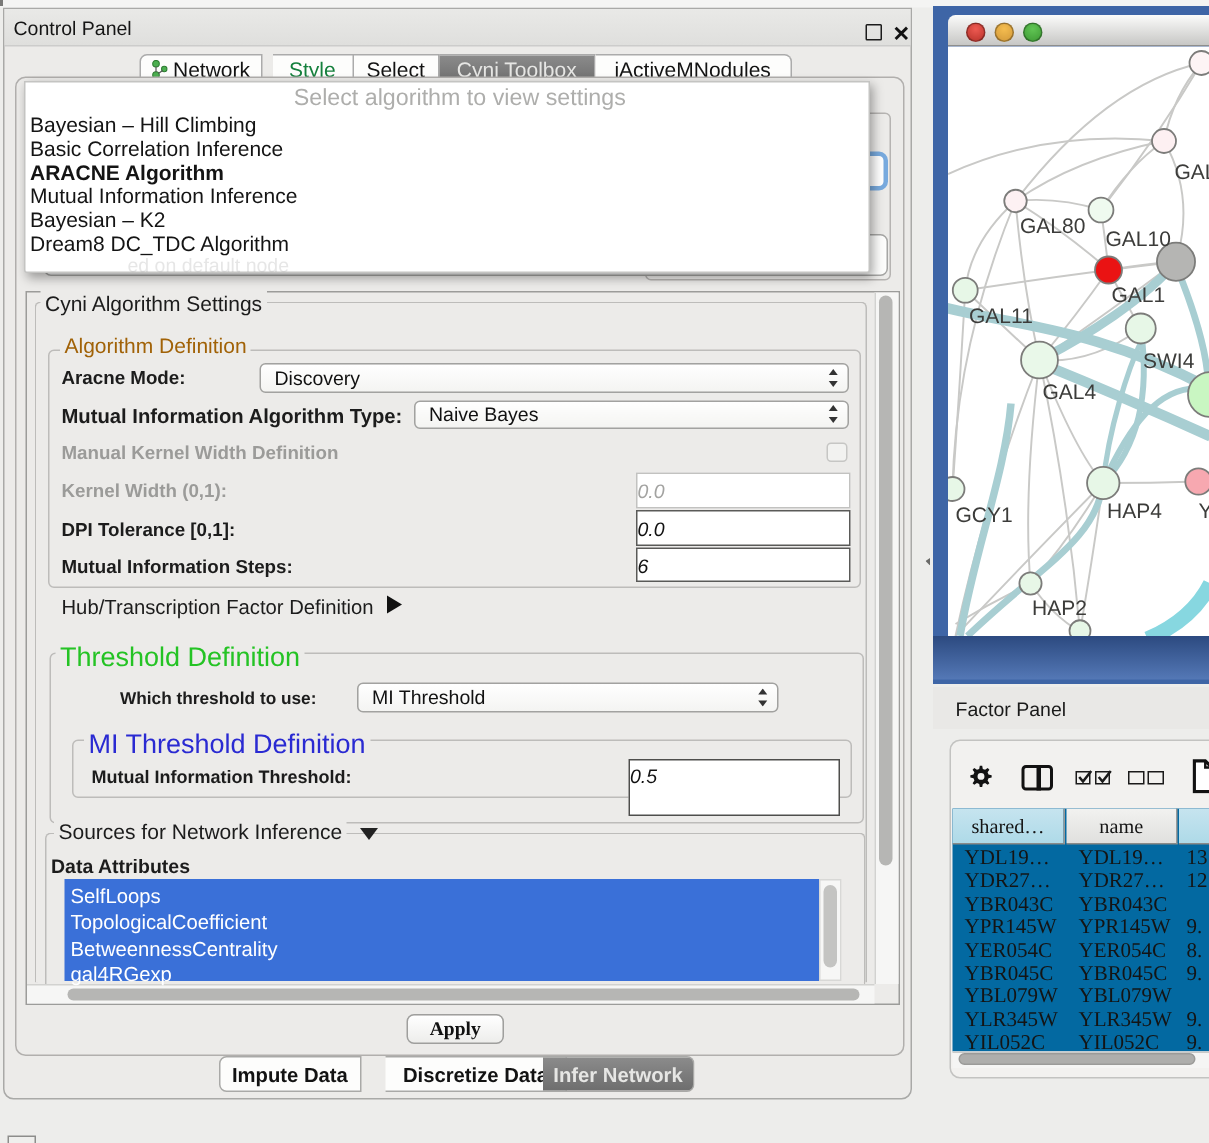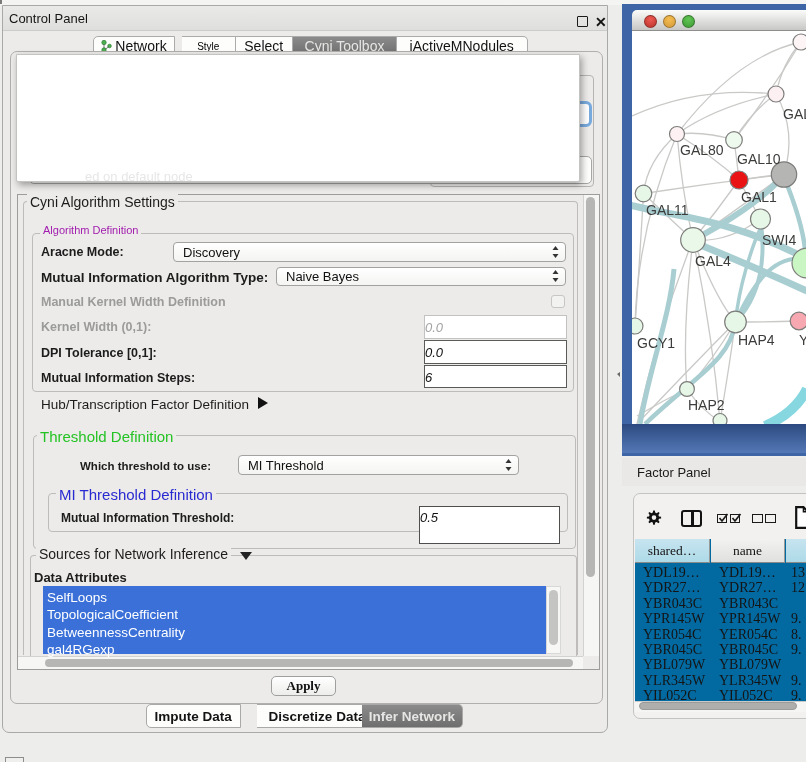--- a/index.html
+++ b/index.html
@@ -2,21 +2,21 @@
 <html><head>
 <meta charset="utf-8">
 <style>
   * { margin:0; padding:0; box-sizing:border-box; }
   html,body { width:806px; height:762px; overflow:hidden; }
   body { background:#ededeb; font-family:"Liberation Sans", sans-serif; position:relative; }
   .abs { position:absolute; }
   .lbl { position:absolute; font-size:12.5px; font-weight:bold; color:#1c1c1c; white-space:nowrap; }
   .dis { color:#9b9b99; }
   .gbox { position:absolute; border:1px solid #bdbcba; border-radius:4px; }
-  .gtitle { position:absolute; font-size:15px; color:#1c1c1c; background:#ecebe9; padding:0 3px; white-space:nowrap; }
+  .gtitle { position:absolute; font-size:18px; color:#1c1c1c; background:#ecebe9; padding:0 3px; white-space:nowrap; }
   .combo { position:absolute; background:linear-gradient(#ffffff,#f4f4f2); border:1px solid #a2a2a0; border-radius:4px; font-size:13px; color:#111; }
   .combo .tx { position:absolute; left:9px; top:50%; transform:translateY(-50%); white-space:nowrap;}
   .tfield { position:absolute; background:#fff; font-size:13px; color:#111; text-align:left;font-style:italic; }
   .arrows { position:absolute; right:6px; top:50%; transform:translateY(-50%); width:7px; height:12px; }
 </style>
 </head>
 <body>
 
 <div class="abs" id="win" style="left:2px; top:5px; width:606px; height:728px; background:#ecebe9; border:1px solid #a9a9a7; border-radius:0 0 7px 7px;"></div>
 <div class="abs" style="left:3px; top:6px; width:604px; height:25px; background:linear-gradient(#e9e9e7,#dfdfdd); border-bottom:1px solid #cccccb;"></div>
@@ -26,49 +26,58 @@
 <div class="abs" style="left:0; top:0; width:806px; height:5px; background:#f4f4f3;"></div>
 <div class="abs" style="left:0; top:0; width:2px; height:4px; background:#7a7a78;"></div>
 
 <div class="abs" id="toptabs">
     <div style="position:absolute; top:36px; height:20px; left:93px; width:82px;border:1px solid #ababab; border-left-width:1px;border-radius:5px 0 0 5px;background:#fdfdfc; color:#131313;font-size:14px; text-align:center; line-height:19px; white-space:nowrap;"><svg width="11" height="13" style="vertical-align:-2px; margin-right:3px;" viewBox="0 0 11 13">
         <circle cx="3" cy="2.5" r="2.2" fill="#4caf50" stroke="#2e7d32" stroke-width="0.7"></circle>
         <circle cx="3" cy="10" r="2.2" fill="#4caf50" stroke="#2e7d32" stroke-width="0.7"></circle>
         <circle cx="8.5" cy="6" r="1.8" fill="#4caf50" stroke="#2e7d32" stroke-width="0.7"></circle>
         <path d="M3 4.5 L3 8 M4.5 9 L7.5 7" stroke="#555" stroke-width="0.8" fill="none"></path>
       </svg>Network</div>
-    <div style="position:absolute; top:36px; height:20px; left:182px; width:53.5px;border:1px solid #ababab; border-left-width:0px;background:#fdfdfc; color:#000000;font-size:10px; text-align:center; line-height:19px; white-space:nowrap;">Style</div>
+    <div style="position:absolute; top:36px; height:20px; left:182px; width:53.5px;border:1px solid #ababab; border-left-width:0px;background:#fdfdfc; color:#15803d;font-size:14px; text-align:center; line-height:19px; white-space:nowrap;">Style</div>
     <div style="position:absolute; top:36px; height:20px; left:235.5px; width:57.5px;border:1px solid #ababab; border-left-width:0px;background:#fdfdfc; color:#131313;font-size:14px; text-align:center; line-height:19px; white-space:nowrap;">Select</div>
     <div style="position:absolute; top:36px; height:20px; left:293px; width:104px;border:1px solid #ababab; border-left-width:0px;background:linear-gradient(#8b8b8b,#6e6e6e); color:#e6e6e4;font-size:14px; text-align:center; line-height:19px; white-space:nowrap;">Cyni Toolbox</div>
     <div style="position:absolute; top:36px; height:20px; left:397px; width:130.5px;border:1px solid #ababab; border-left-width:0px;border-radius:0 5px 5px 0;background:#fdfdfc; color:#131313;font-size:14px; text-align:center; line-height:19px; white-space:nowrap;">jActiveMNodules</div>
   </div>
 
 <div class="abs" style="left:10px; top:51px; width:593px; height:653px; background:#ecebe9; border:1px solid #b1afad; border-radius:7px;"></div>
 
 <div class="abs" style="left:430px; top:75px; width:164px; height:112px; border:1px solid #b6b4b2; border-radius:4px;"></div>
 <div class="abs" style="left:560px; top:101px; width:32px; height:26px; background:#fff; border:3px solid #78aade; border-radius:6px;"></div>
 <div class="abs" style="left:29px; top:156px; width:563px; height:28px; background:#fdfdfc; border:1px solid #a6a6a4; border-radius:5px;"></div>
 
 <div class="abs" id="popup" style="left:16px; top:54px; width:564px; height:128px; background:#fff; border:1px solid #c4c4c2; box-shadow:2px 3px 7px rgba(0,0,0,0.35); border-radius:0 0 2px 2px;">
+  <div style="position:absolute; top:2px; width:100%; text-align:center; text-indent:17px; font-size:15.5px; color:#aeaeac;">Select algorithm to view settings</div>
+  <div style="position:absolute; left:3px; top:21px; font-size:14px; color:#141414; line-height:15.8px;">
+    Bayesian – Hill Climbing<br>
+    Basic Correlation Inference<br>
+    <b>ARACNE Algorithm</b><br>
+    Mutual Information Inference<br>
+    Bayesian – K2<br>
+    Dream8 DC_TDC Algorithm
+  </div>
 </div>
 <div class="abs" style="left:85px; top:169px; font-size:13px; color:rgba(155,155,155,0.25);">ed on default node</div>
 
 <div class="abs" style="left:17px; top:194px; width:583px; height:476px; background:#ecebe9; border:1px solid #9c9c9a;"></div>
 
 <div class="abs" style="left:583px; top:195px; width:16px; height:461px; background:#f6f6f5; border-left:1px solid #d2d2d0;"></div>
 <div class="abs" style="left:586px; top:197px; width:9px; height:380px; background:#b6b6b4; border-radius:5px;"></div>
 
 <div class="abs" style="left:18px; top:656px; width:565px; height:13px; background:#f6f6f5; border-top:1px solid #d2d2d0;"></div>
 <div class="abs" style="left:45px; top:659px; width:528px; height:8px; background:#b6b6b4; border-radius:4px;"></div>
 
 <div class="gbox" style="left:23px; top:201px; width:555px; height:454px; border-radius:4px 4px 0 0; border-bottom:none;"></div>
 <div class="gtitle" style="left:27px; top:194px; font-size:14px;">Cyni Algorithm Settings</div>
 
 <div class="gbox" style="left:32px; top:233px; width:542px; height:159px;"></div>
-<div class="gtitle" style="left:40px; top:223px; color:#a21caf; font-size:11px; line-height:14px;">Algorithm Definition</div>
+<div class="gtitle" style="left:40px; top:223px; color:#a16207; font-size:14px; line-height:14px;">Algorithm Definition</div>
 
 <div class="lbl" style="left:41px; top:245px;">Aracne Mode:</div>
 <div class="combo" style="left:173px; top:242px; width:393px; height:19.5px;">
     <span class="tx">Discovery</span>
     <span class="arrows" id="ar1"><svg width="7" height="12" viewBox="0 0 7 12">
         <path d="M3.5 0 L6.5 4 L0.5 4 Z" fill="#333"></path>
         <path d="M3.5 12 L6.5 8 L0.5 8 Z" fill="#333"></path>
       </svg></span>
   </div>
 

